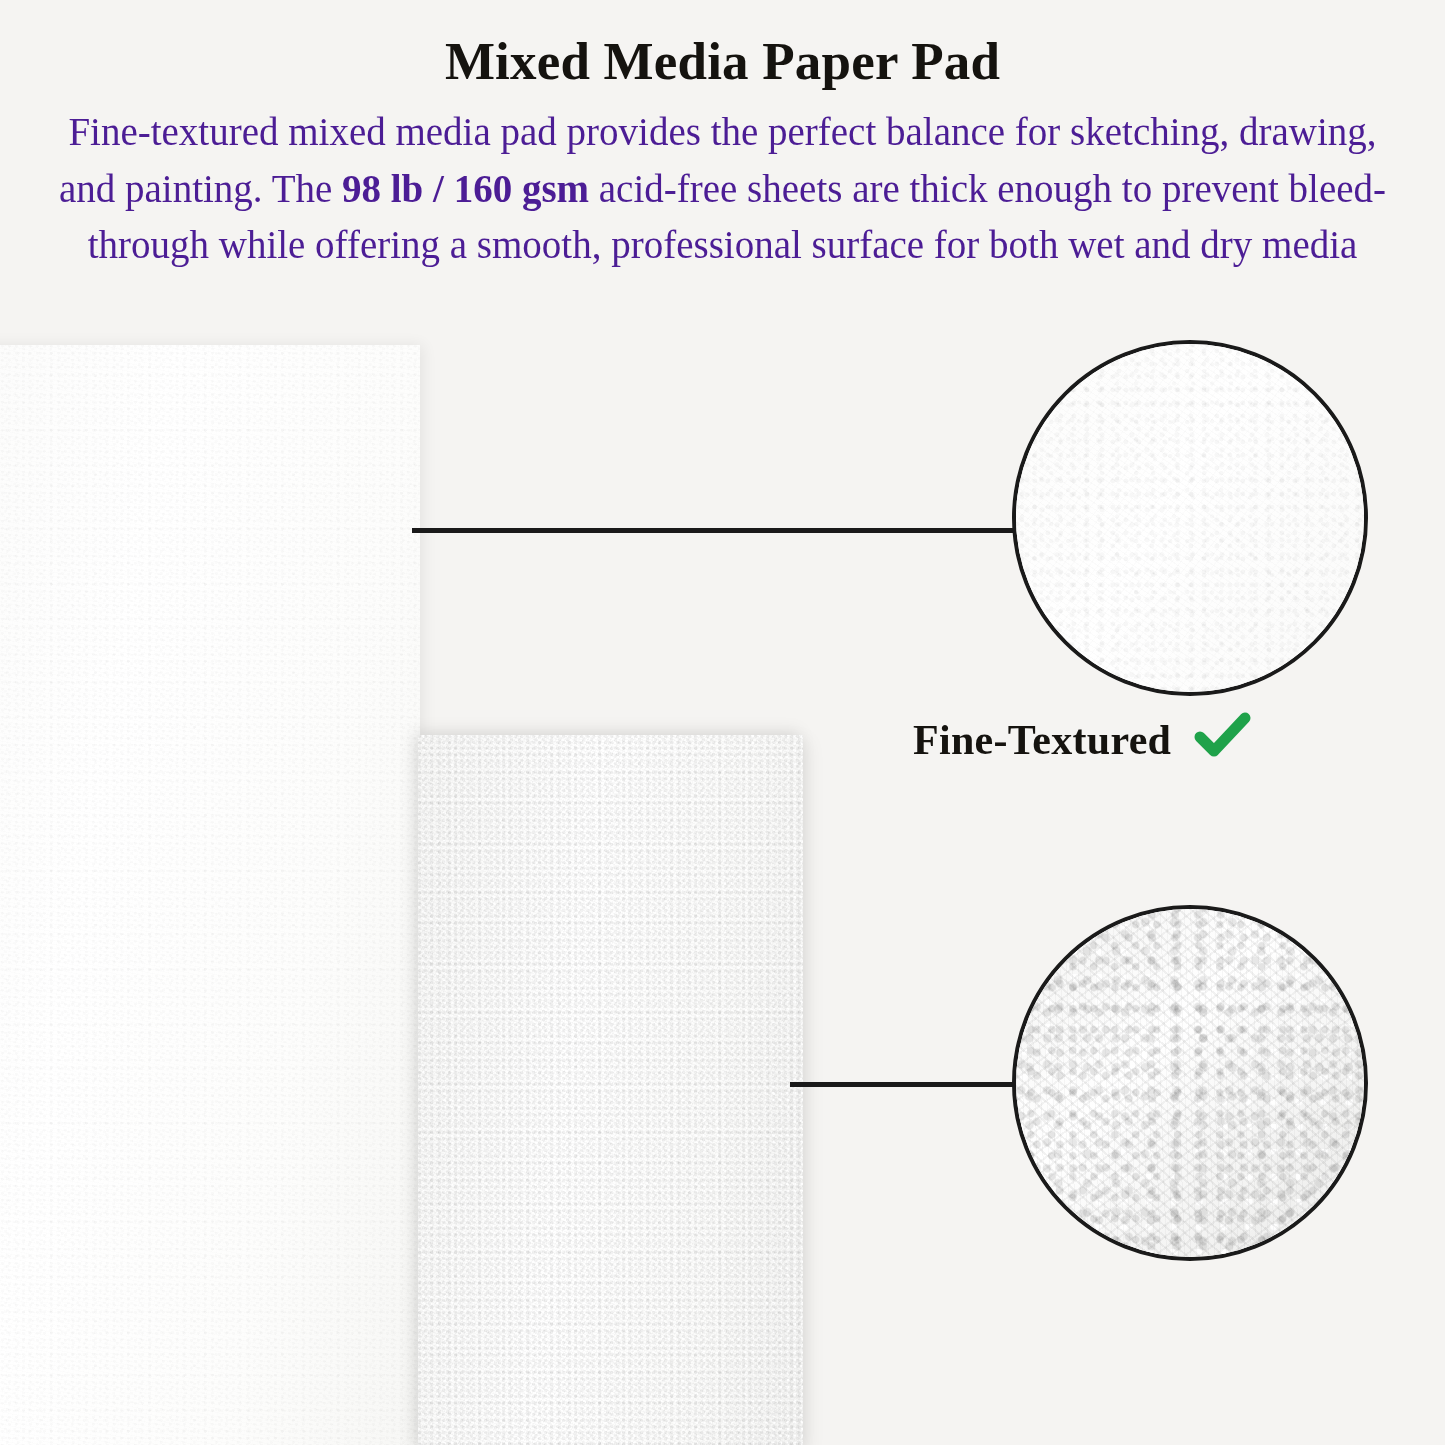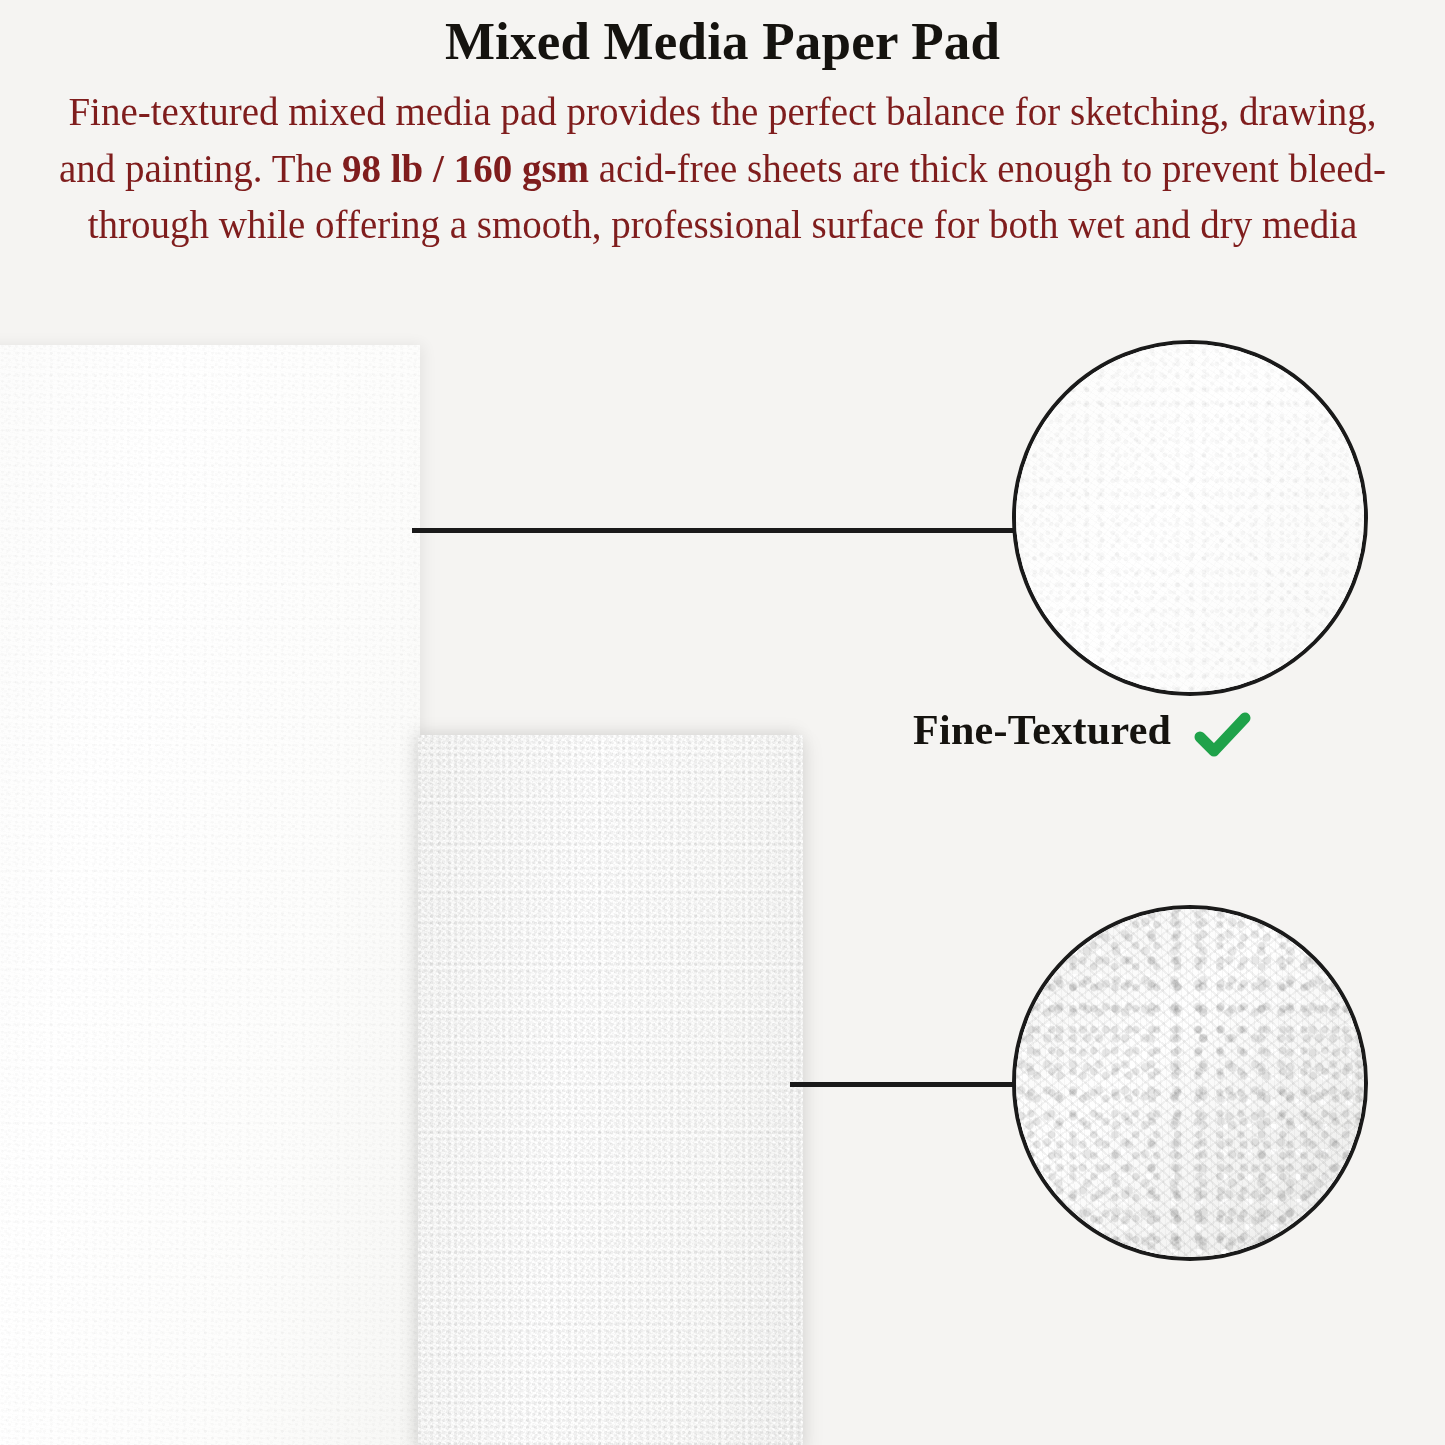--- a/index.html
+++ b/index.html
@@ -23,37 +23,37 @@
     overflow: hidden;
   }
 
   
   .header {
     position: absolute;
     top: 0;
     left: 0;
     width: 1445px;
     text-align: center;
-    padding-top: 12px;
+    padding-top: 32px;
     box-sizing: border-box;
   }
   .title {
     font-family: "Liberation Serif", serif;
     font-weight: bold;
     font-size: 53px;
     line-height: 1.1;
     color: #15130f;
     margin: 0 0 14px 0;
     letter-spacing: 0.2px;
   }
   .subtitle {
     font-family: "Liberation Serif", serif;
     font-size: 39px;
     line-height: 1.45;
-    color: #7f1d1d;
+    color: #4c1d95;
     margin: 0 auto;
     width: 1340px;
     font-weight: 400;
   }
   .subtitle b {
     font-weight: bold;
   }
 
   
   .sheet-back {
@@ -171,21 +171,21 @@
     background:
       repeating-linear-gradient(41deg, rgba(0,0,0,0.05) 0 2px, rgba(255,255,255,0) 2px 8px),
       repeating-linear-gradient(-37deg, rgba(0,0,0,0.045) 0 2px, rgba(255,255,255,0) 2px 9px),
       repeating-linear-gradient(88deg, rgba(0,0,0,0.03) 0 1px, rgba(255,255,255,0) 1px 6px);
   }
 
   
   .label-row {
     position: absolute;
     display: flex;
-    align-items: flex-start;
+    align-items: flex-end;
     gap: 22px;
   }
   .label-fine { left: 913px; top: 706px; }
   .label-rough { left: 872px; top: 1252px; }
   .label-text {
     font-family: "Liberation Serif", serif;
     font-weight: bold;
     font-size: 42px;
     color: #15130f;
     white-space: nowrap;

